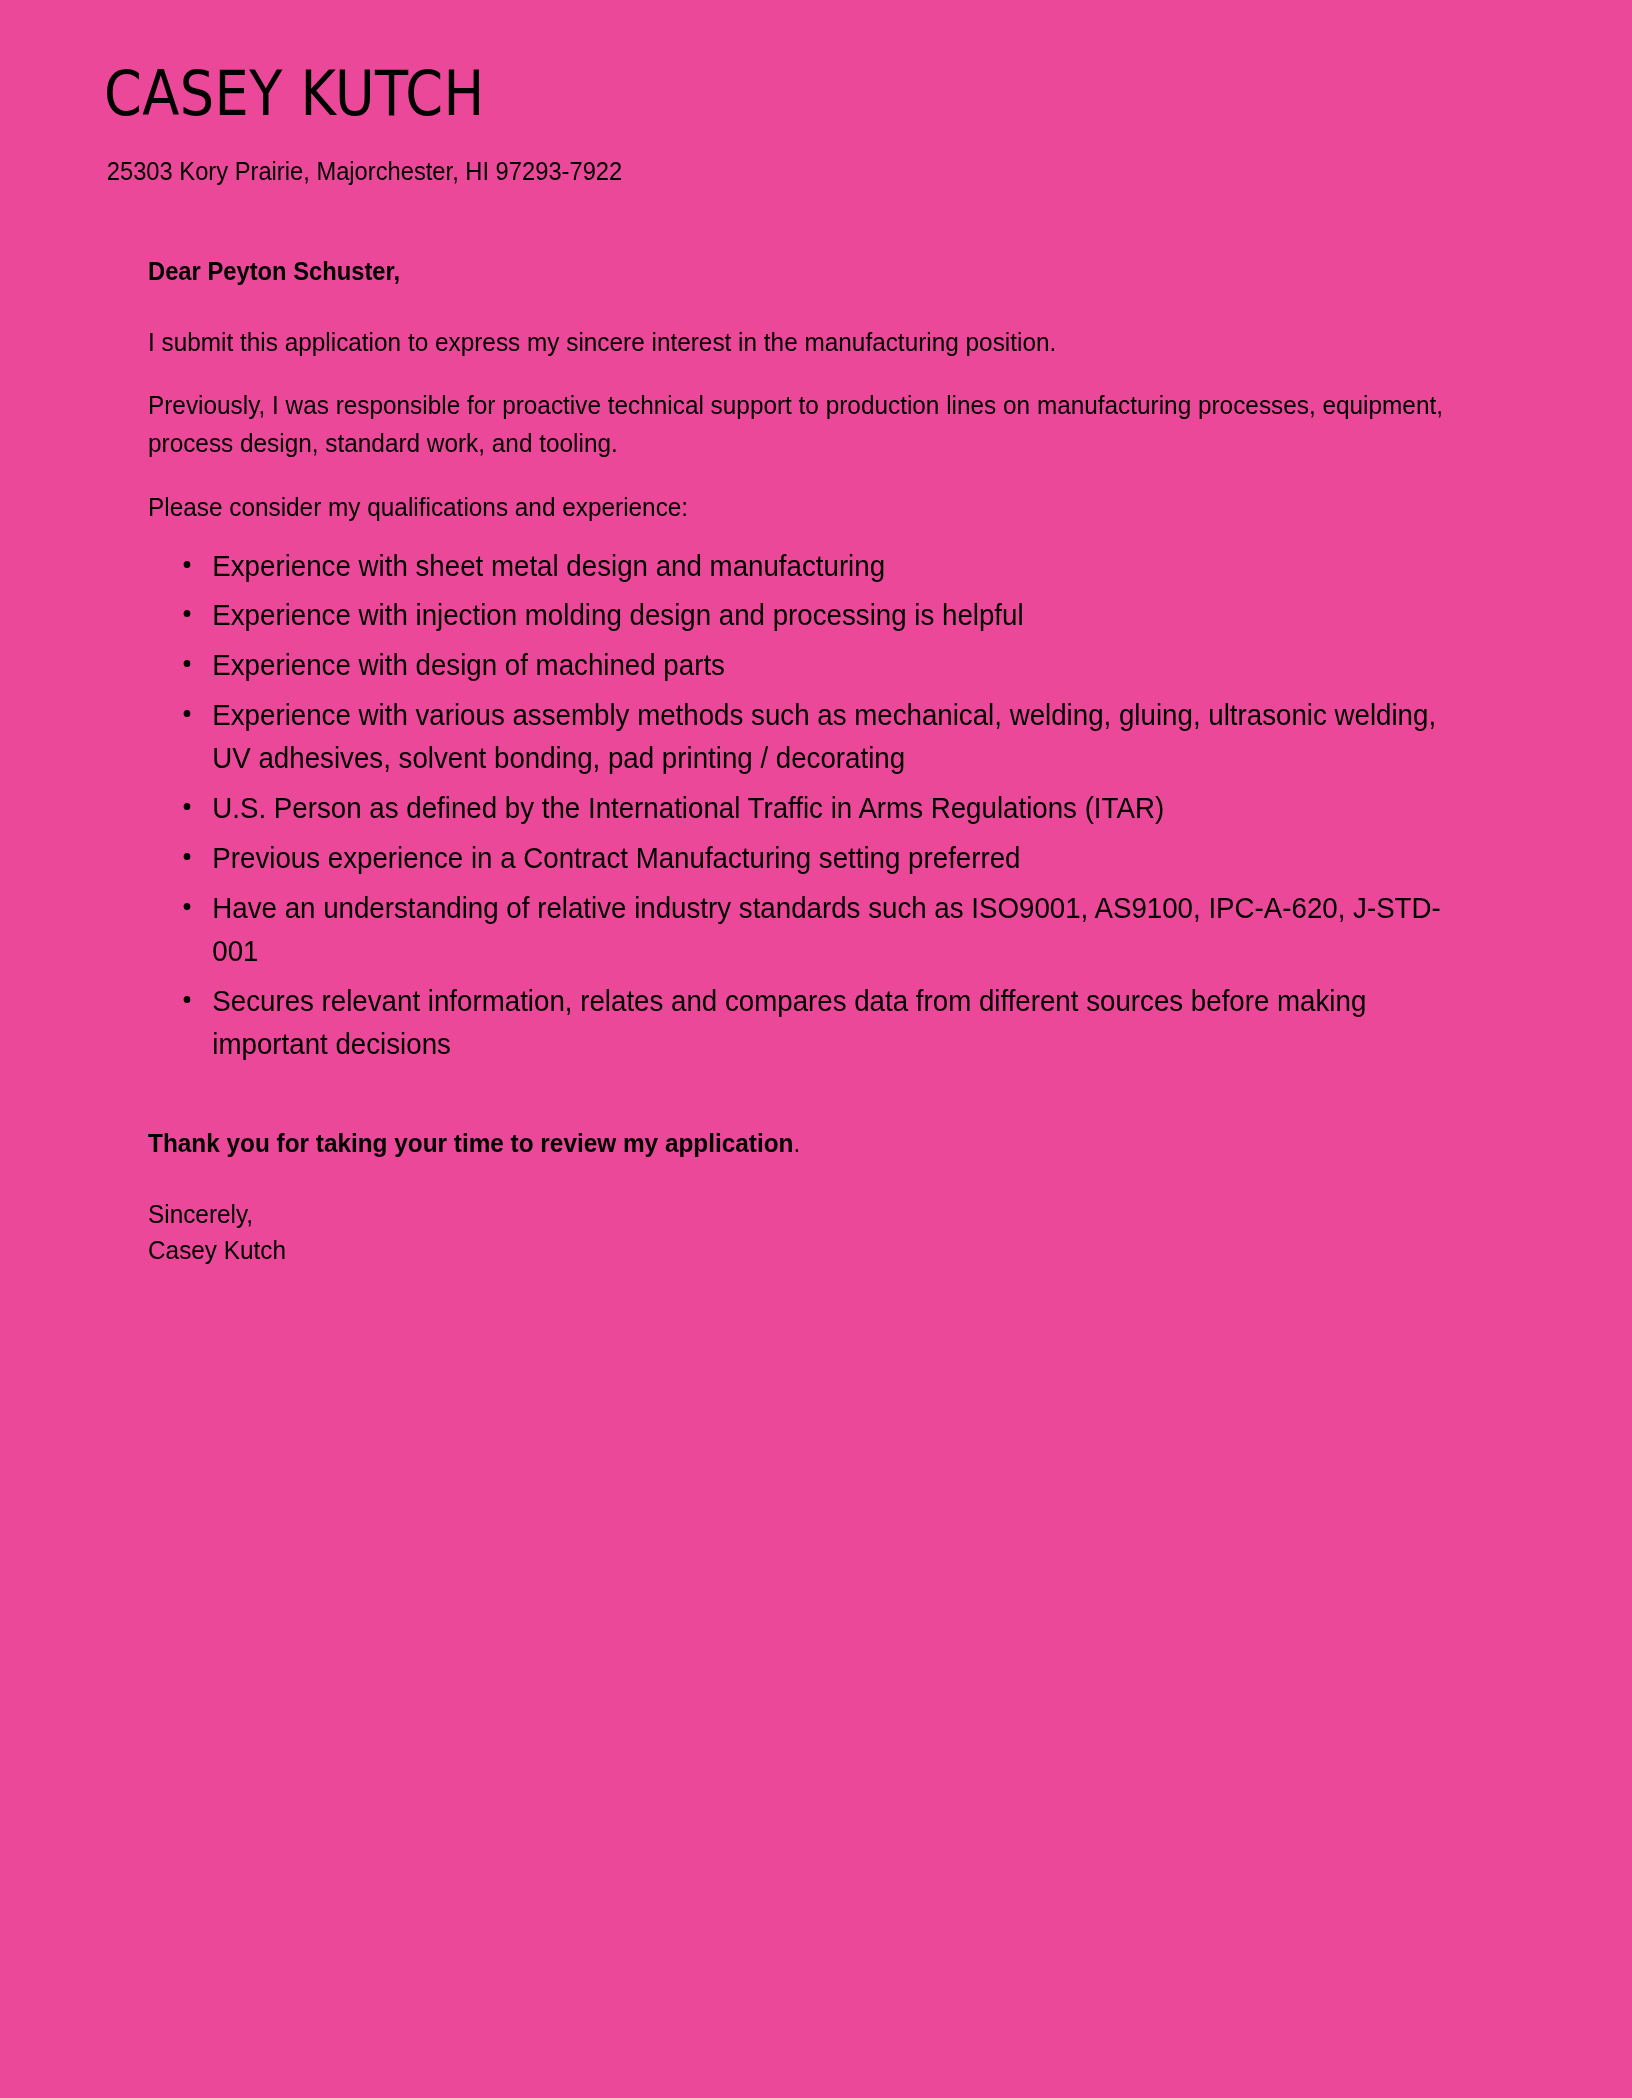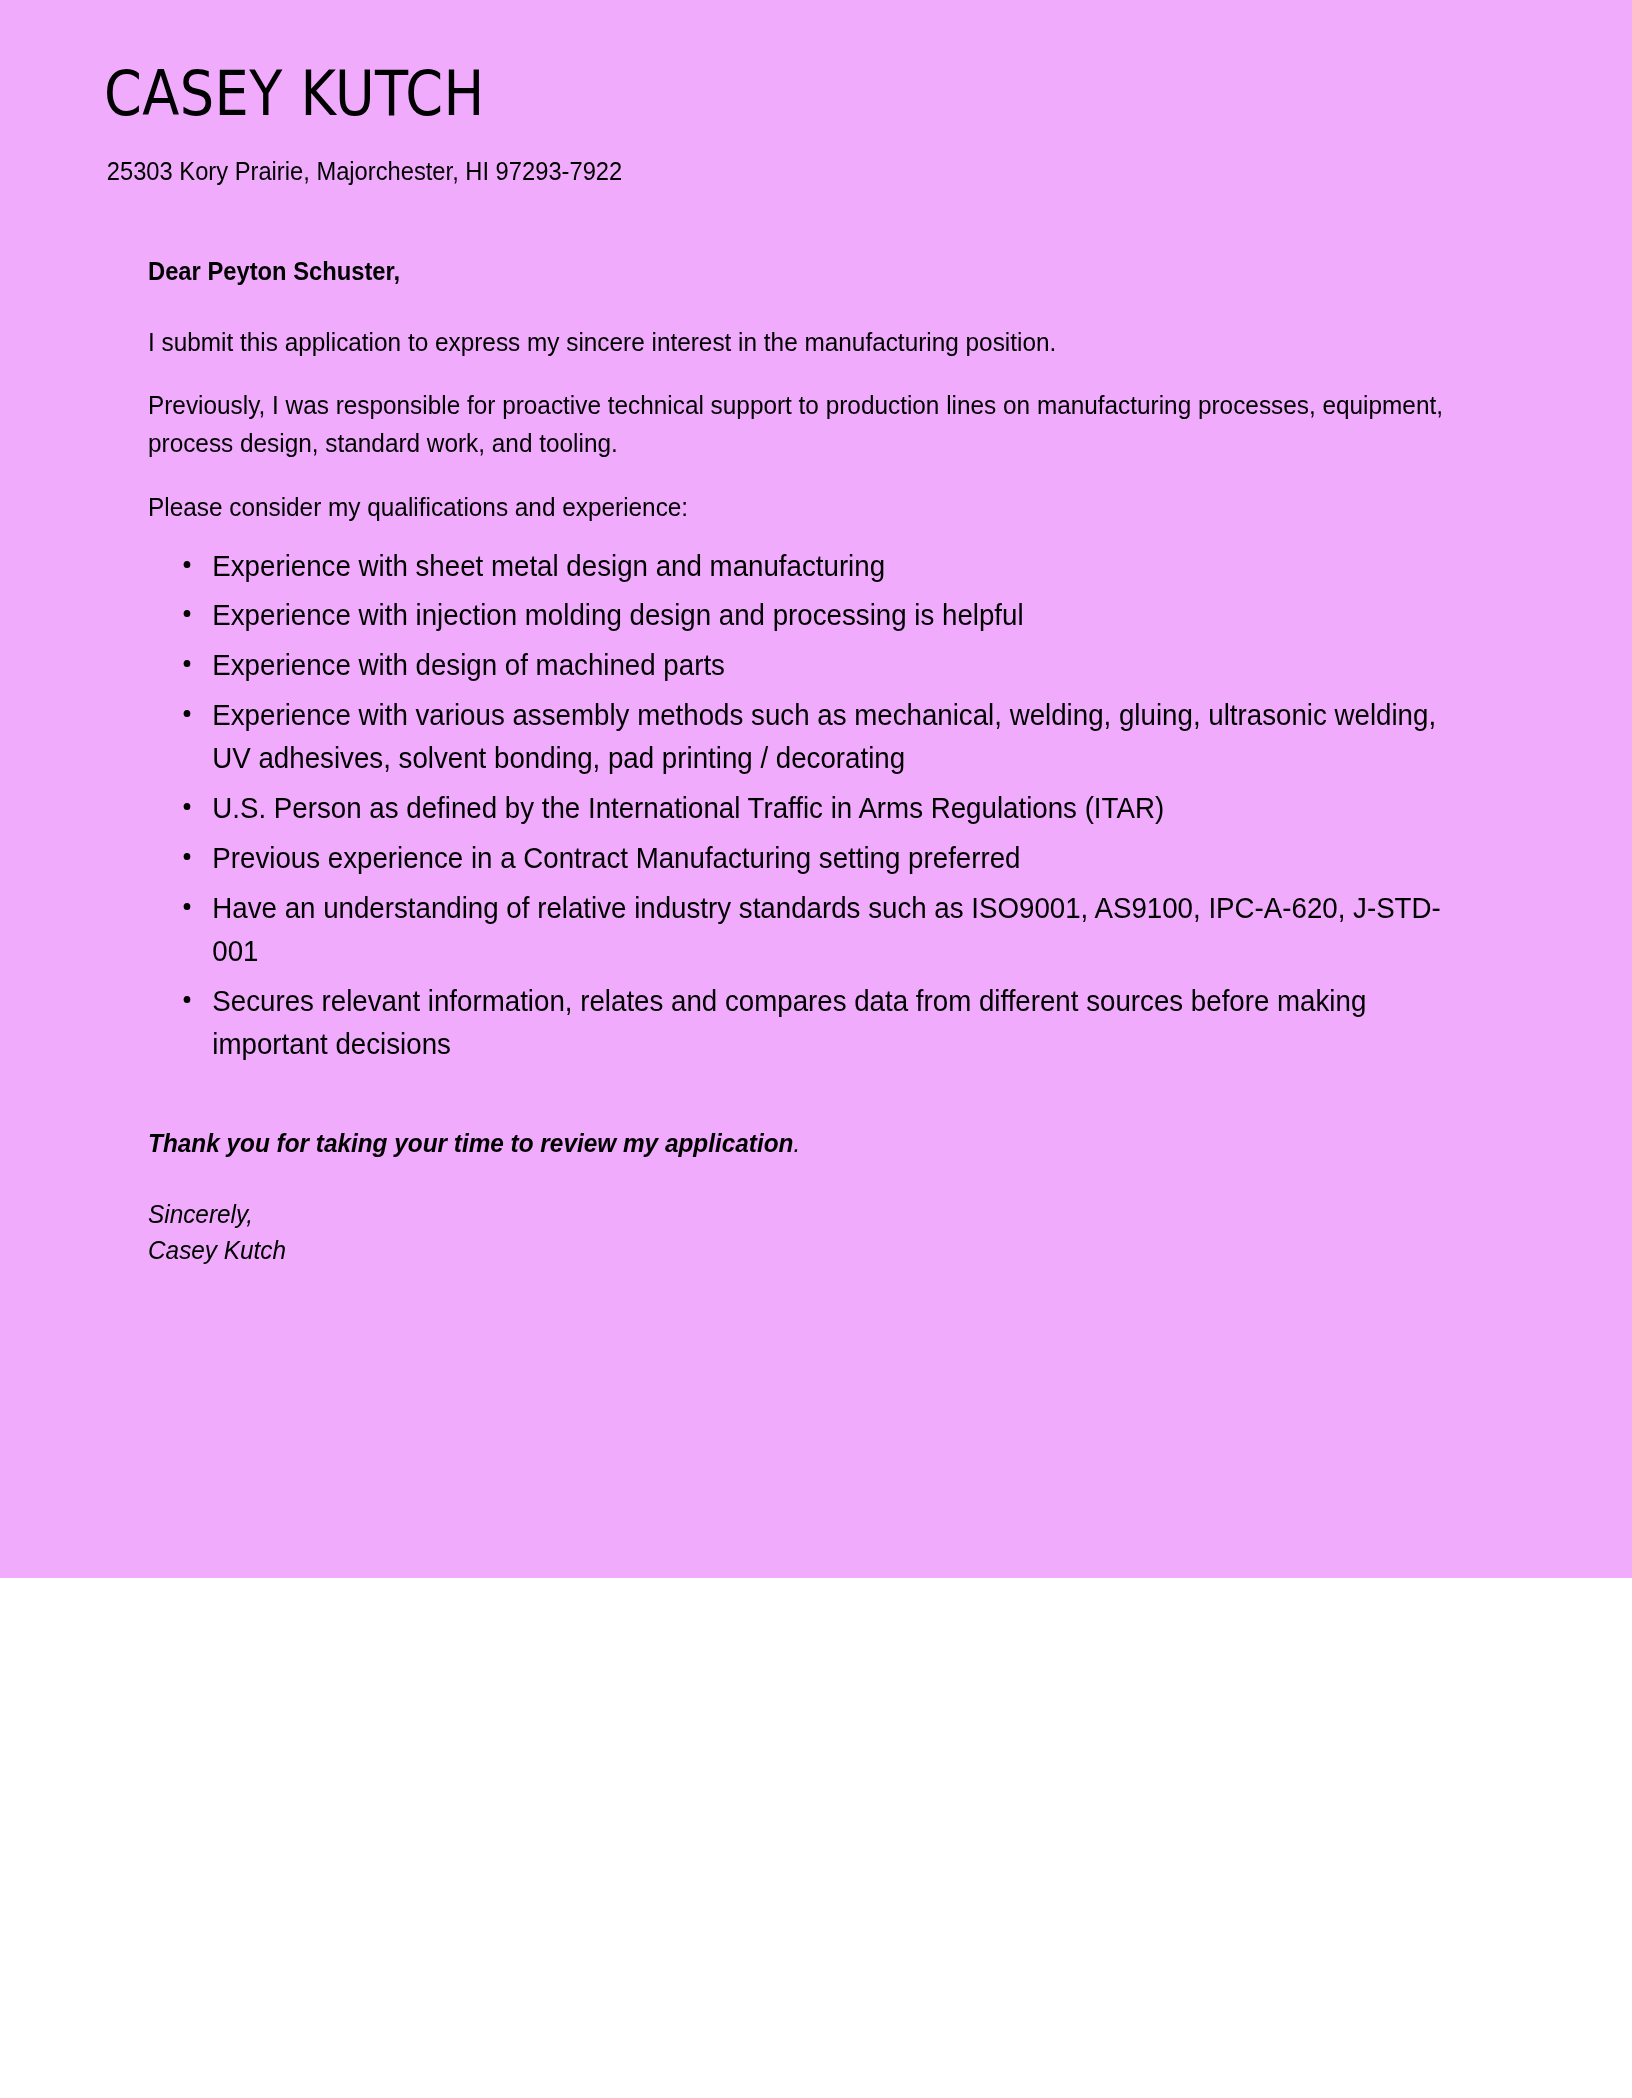--- a/index.html
+++ b/index.html
@@ -9,22 +9,22 @@
   }
 
   body {
     font-family: "Liberation Sans", "DejaVu Sans", sans-serif;
     color: #000000;
   }
 
   .page {
     position: relative;
     width: 1632px;
-    height: 1578px;
-    background: #f0abfc;
+    height: 2098px;
+    background: #ec4899;
     box-sizing: border-box;
     padding: 0;
     overflow: hidden;
   }
 
   .content {
     position: absolute;
     left: 104px;
     top: 0;
     width: 1404px;
@@ -118,21 +118,20 @@
     top: 16px;
     width: 7px;
     height: 7px;
     border-radius: 50%;
     background: #000000;
   }
 
   
   .closing-block {
     padding-top: 52px;
-    font-style: italic;
   }
 
   .thanks {
     margin: 0;
     font-size: 25.5px;
     font-weight: bold;
     line-height: 1.45;
     padding-bottom: 34px;
     transform: scaleX(0.955);
     transform-origin: left center;

